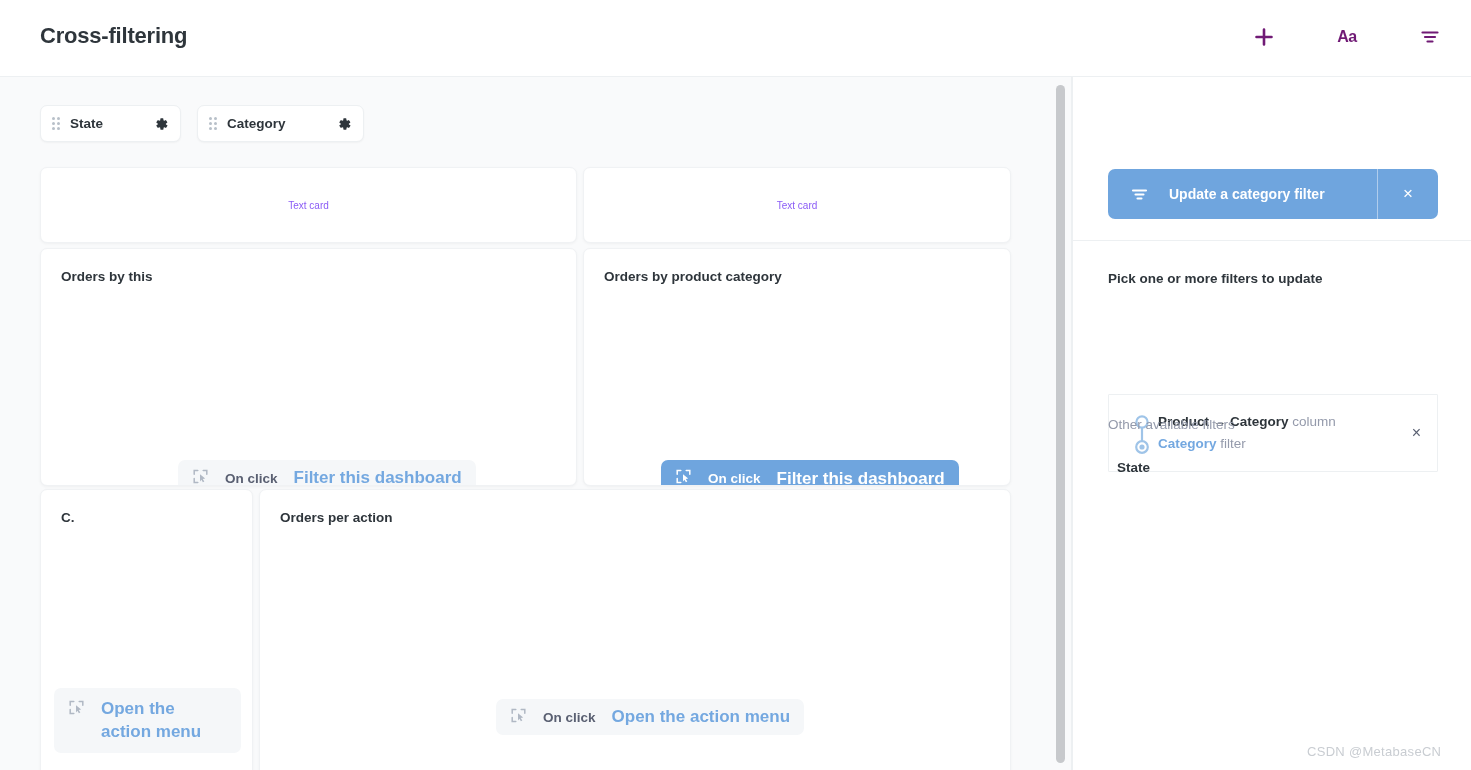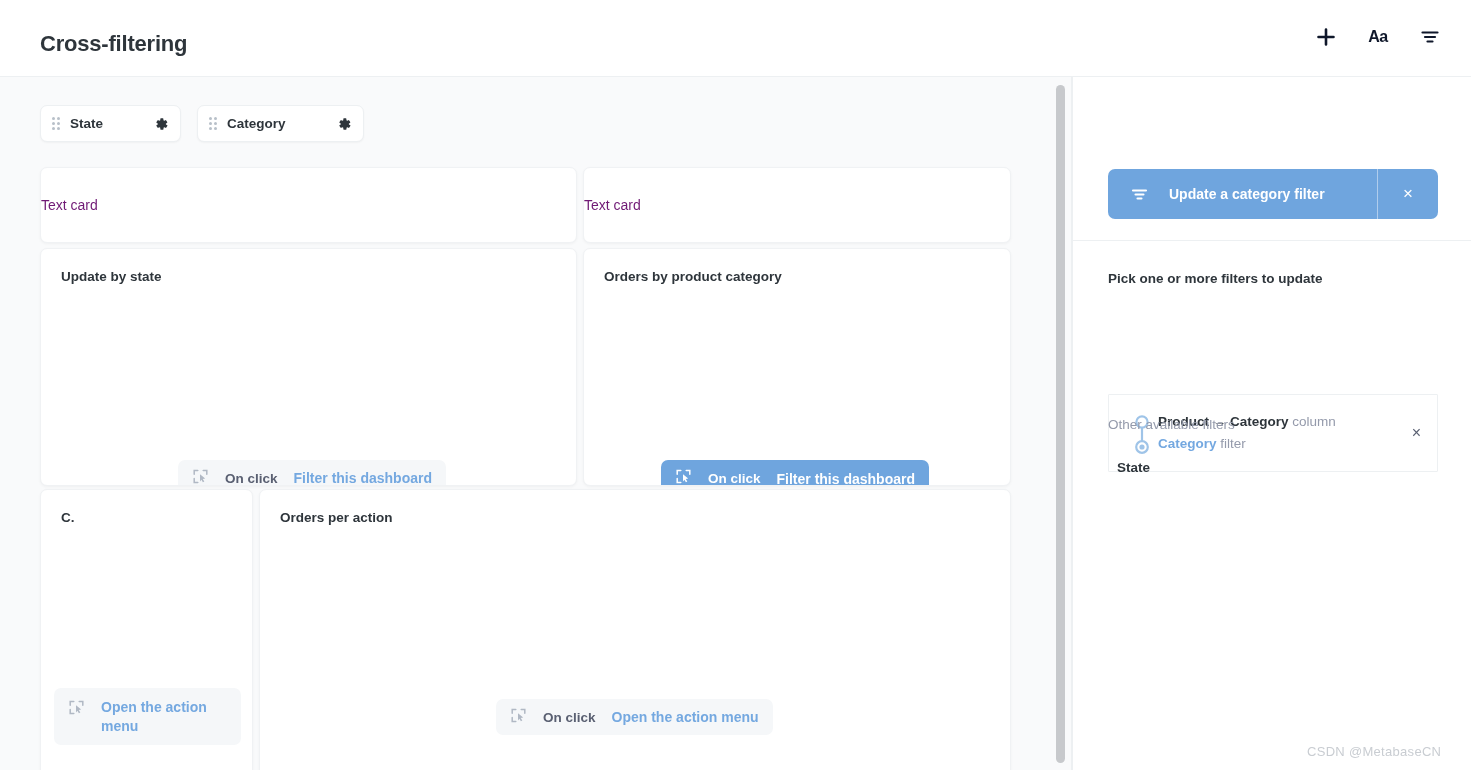--- a/index.html
+++ b/index.html
@@ -11,29 +11,29 @@
   }
   .app { position: relative; width: 1471px; height: 770px; }
 
   
   .header {
     position: absolute; left: 0; top: 0; width: 1471px; height: 77px;
     background: #ffffff; border-bottom: 1px solid #EDF0F2;
   }
   .header-title {
     position: absolute; left: 40px; top: 23px;
-    font-size: 22px; font-weight: 700; color: #2E353B; letter-spacing: -0.2px; margin-top: 8px;
+    font-size: 22px; font-weight: 700; color: #2E353B; letter-spacing: -0.2px;
   }
   .header-actions {
     position: absolute; right: 28px; top: 24px;
     display: flex; align-items: center; gap: 26px;
   }
   .hdr-icon {
     width: 26px; height: 26px; display: flex; align-items: center;
-    justify-content: center; color: #0f172a; cursor: pointer;
+    justify-content: center; color: #701a75; cursor: pointer; margin-left: 31px;
   }
   .hdr-icon.aa { font-size: 16px; font-weight: 700; letter-spacing: -0.5px; }
 
   
   .canvas {
     position: absolute; left: 0; top: 77px; width: 1061px; height: 693px;
     background: #F9FAFB; overflow: hidden;
   }
 
   
@@ -57,33 +57,33 @@
     position: absolute; background: #ffffff; border: 1px solid #F0F2F4;
     border-radius: 7px; box-shadow: 0 1px 3px rgba(0,0,0,0.045);
     overflow: hidden;
   }
   .card-title {
     position: absolute; left: 20px; top: 20px;
     font-size: 13.5px; font-weight: 700; color: #2E353B; white-space: nowrap;
   }
   .textcard-label {
     position: absolute; left: 0; right: 0; top: 50%; transform: translateY(-50%);
-    text-align: left; font-size: 14px; color: #701a75;
+    text-align: center; font-size: 10px; color: #8b5cf6;
   }
 
   
   .pill {
     position: absolute; display: flex; align-items: center;
     border-radius: 7px; padding: 0 14px; height: 36px; gap: 16px;
     background: #F5F7F9; cursor: pointer; white-space: nowrap;
   }
   .pill.active { background: #6FA5DE; height: 37px; }
   .pill .onclick-txt { font-size: 13.5px; font-weight: 700; color: #5A6072; }
   .pill.active .onclick-txt { color: #ffffff; }
-  .pill .action-txt { font-size: 14px; font-weight: 700; color: #74A8E0; }
+  .pill .action-txt { font-size: 17px; font-weight: 700; color: #74A8E0; }
   .pill.active .action-txt { color: #ffffff; }
   .pill .cursor-ico { color: #B0B8C4; flex-shrink: 0; }
   .pill.active .cursor-ico { color: #ffffff; }
   .pill.wrap { height: auto; padding: 10px 14px; align-items: flex-start; }
   .pill.wrap .action-txt { white-space: normal; line-height: 1.33; max-width: 120px; }
 
   
   .scrollbar {
     position: absolute; left: 1056px; top: 85px; width: 9px; height: 678px;
     background: #C7C9CC; border-radius: 5px;
@@ -229,21 +229,21 @@
 
     <div class="card" style="left:40px; top:90px; width:537px; height:76px;">
       <div class="textcard-label">Text card</div>
     </div>
 
     <div class="card" style="left:583px; top:90px; width:428px; height:76px;">
       <div class="textcard-label">Text card</div>
     </div>
 
     <div class="card" style="left:40px; top:171px; width:537px; height:238px;">
-      <div class="card-title">Update by state</div>
+      <div class="card-title">Orders by this</div>
       <div class="pill" style="left:137px; top:211px;">
         <span class="cursor-ico">
           <svg width="17" height="17" viewBox="0 0 17 17" fill="none" stroke="currentColor" stroke-width="1.5">
             <path d="M2.2 6.2V2.6h3.6M14.8 6.2V2.6h-3.6M2.2 10.6v3.8h3.6" stroke-linecap="round"></path>
             <path d="M8 6.3l5.2 4.1-2.4.5 1.5 2.6-1.4.8-1.5-2.6L8 13.6z" fill="currentColor" stroke="none"></path>
           </svg>
         </span>
         <span class="onclick-txt">On click</span>
         <span class="action-txt">Filter this dashboard</span>
       </div>

